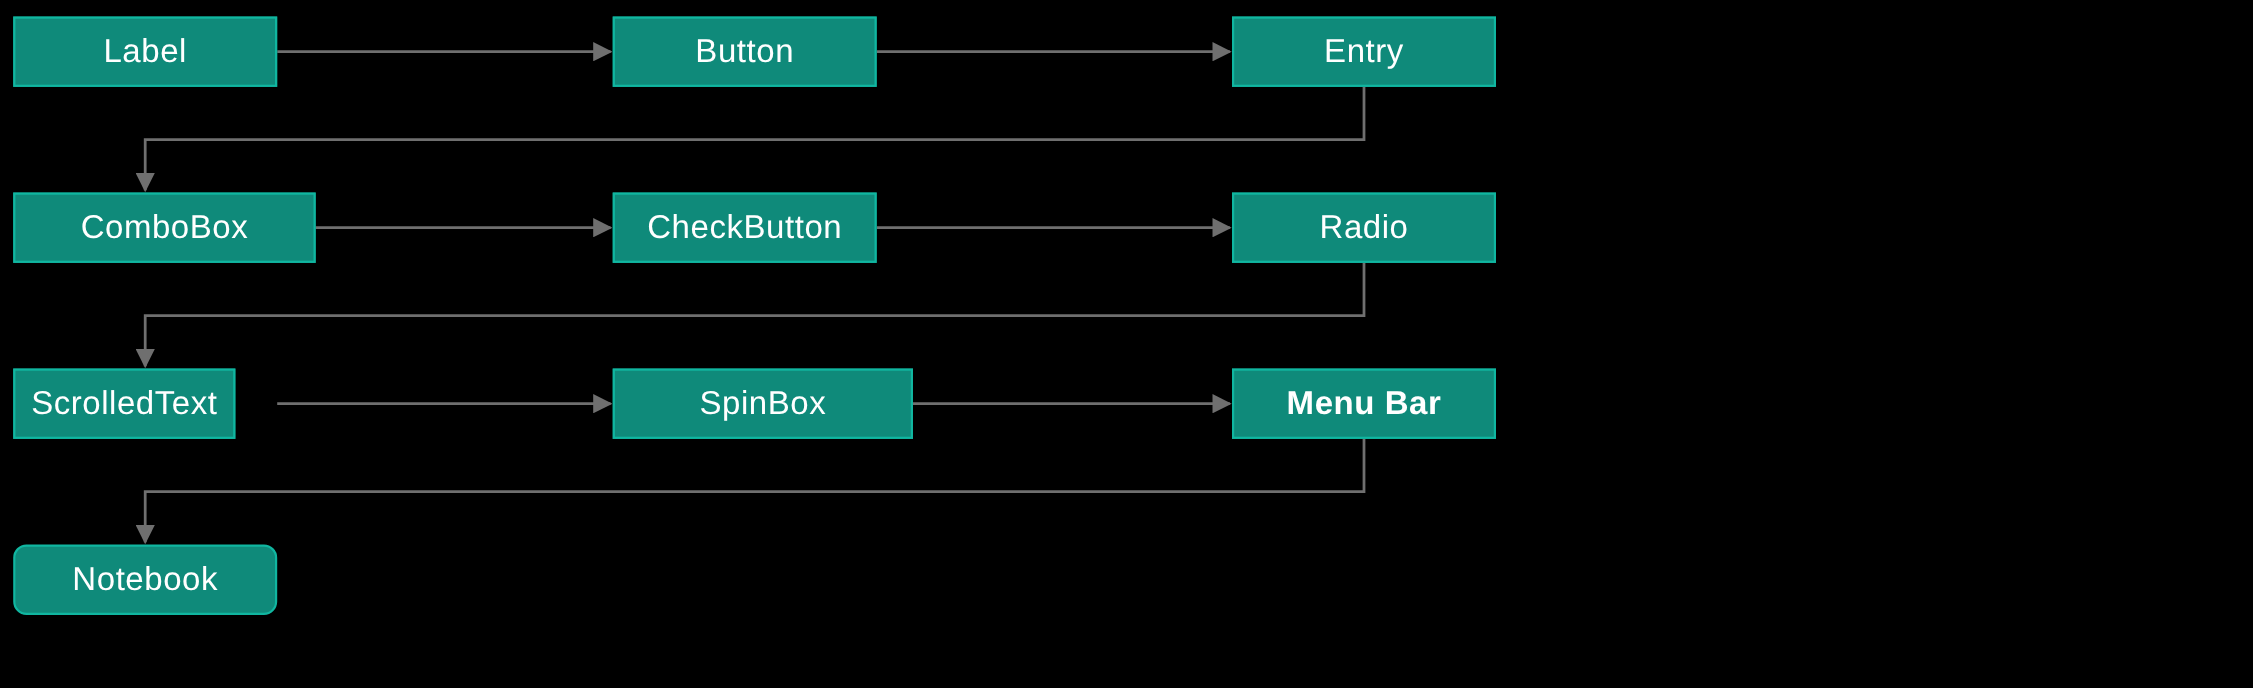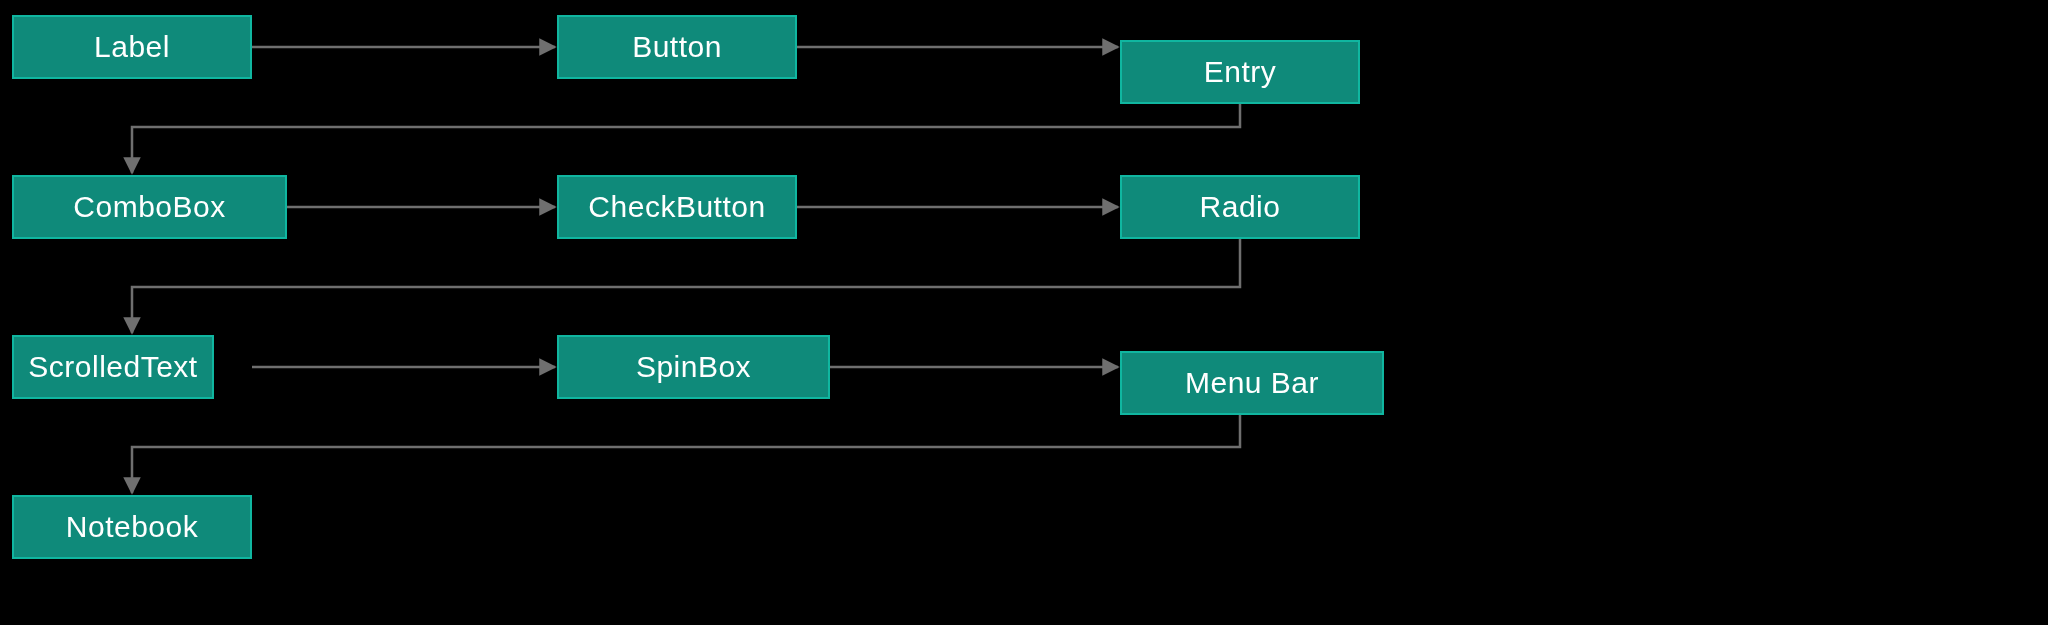--- a/index.html
+++ b/index.html
@@ -61,41 +61,41 @@
         <path d="M 1240 399 L 1240 447 L 132 447 L 132 493" marker-end="url(#arrow)"></path>
       </g>
   </svg>
 
   <div class="node" id="r0c0" style="left: 12px; top: 15px; width: 240px;">
     <span>Label</span>
   </div>
   <div class="node" id="r0c1" style="left: 557px; top: 15px; width: 240px;">
     <span>Button</span>
   </div>
-  <div class="node" id="r0c2" style="left: 1120px; top: 15px; width: 240px; margin-top: 25px;">
+  <div class="node" id="r0c2" style="left: 1120px; top: 15px; width: 240px;">
     <span>Entry</span>
   </div>
 
   <div class="node" id="r1c0" style="left: 12px; top: 175px; width: 275px;">
     <span>ComboBox</span>
   </div>
   <div class="node" id="r1c2" style="left: 1120px; top: 175px; width: 240px;">
     <span>Radio</span>
   </div>
   <div class="node" id="r1c1" style="left: 557px; top: 175px; width: 240px;">
     <span>CheckButton</span>
   </div>
 
   <div class="node" id="r2c0" style="left: 12px; top: 335px; width: 202px;">
     <span>ScrolledText</span>
   </div>
   <div class="node" id="r2c1" style="left: 557px; top: 335px; width: 273px;">
     <span>SpinBox</span>
   </div>
-  <div class="node" id="r2c2" style="left: 1120px; top: 351px; width: 264px;">
+  <div class="node" id="r2c2" style="left: 1120px; top: 335px; width: 240px; font-weight: bold;">
     <span>Menu Bar</span>
   </div>
 
-  <div class="node" id="r3c0" style="left: 12px; top: 495px; width: 240px;">
+  <div class="node" id="r3c0" style="left: 12px; top: 495px; width: 240px; border-radius: 12px;">
     <span>Notebook</span>
   </div>
 
 </div>
 
 </body></html>

